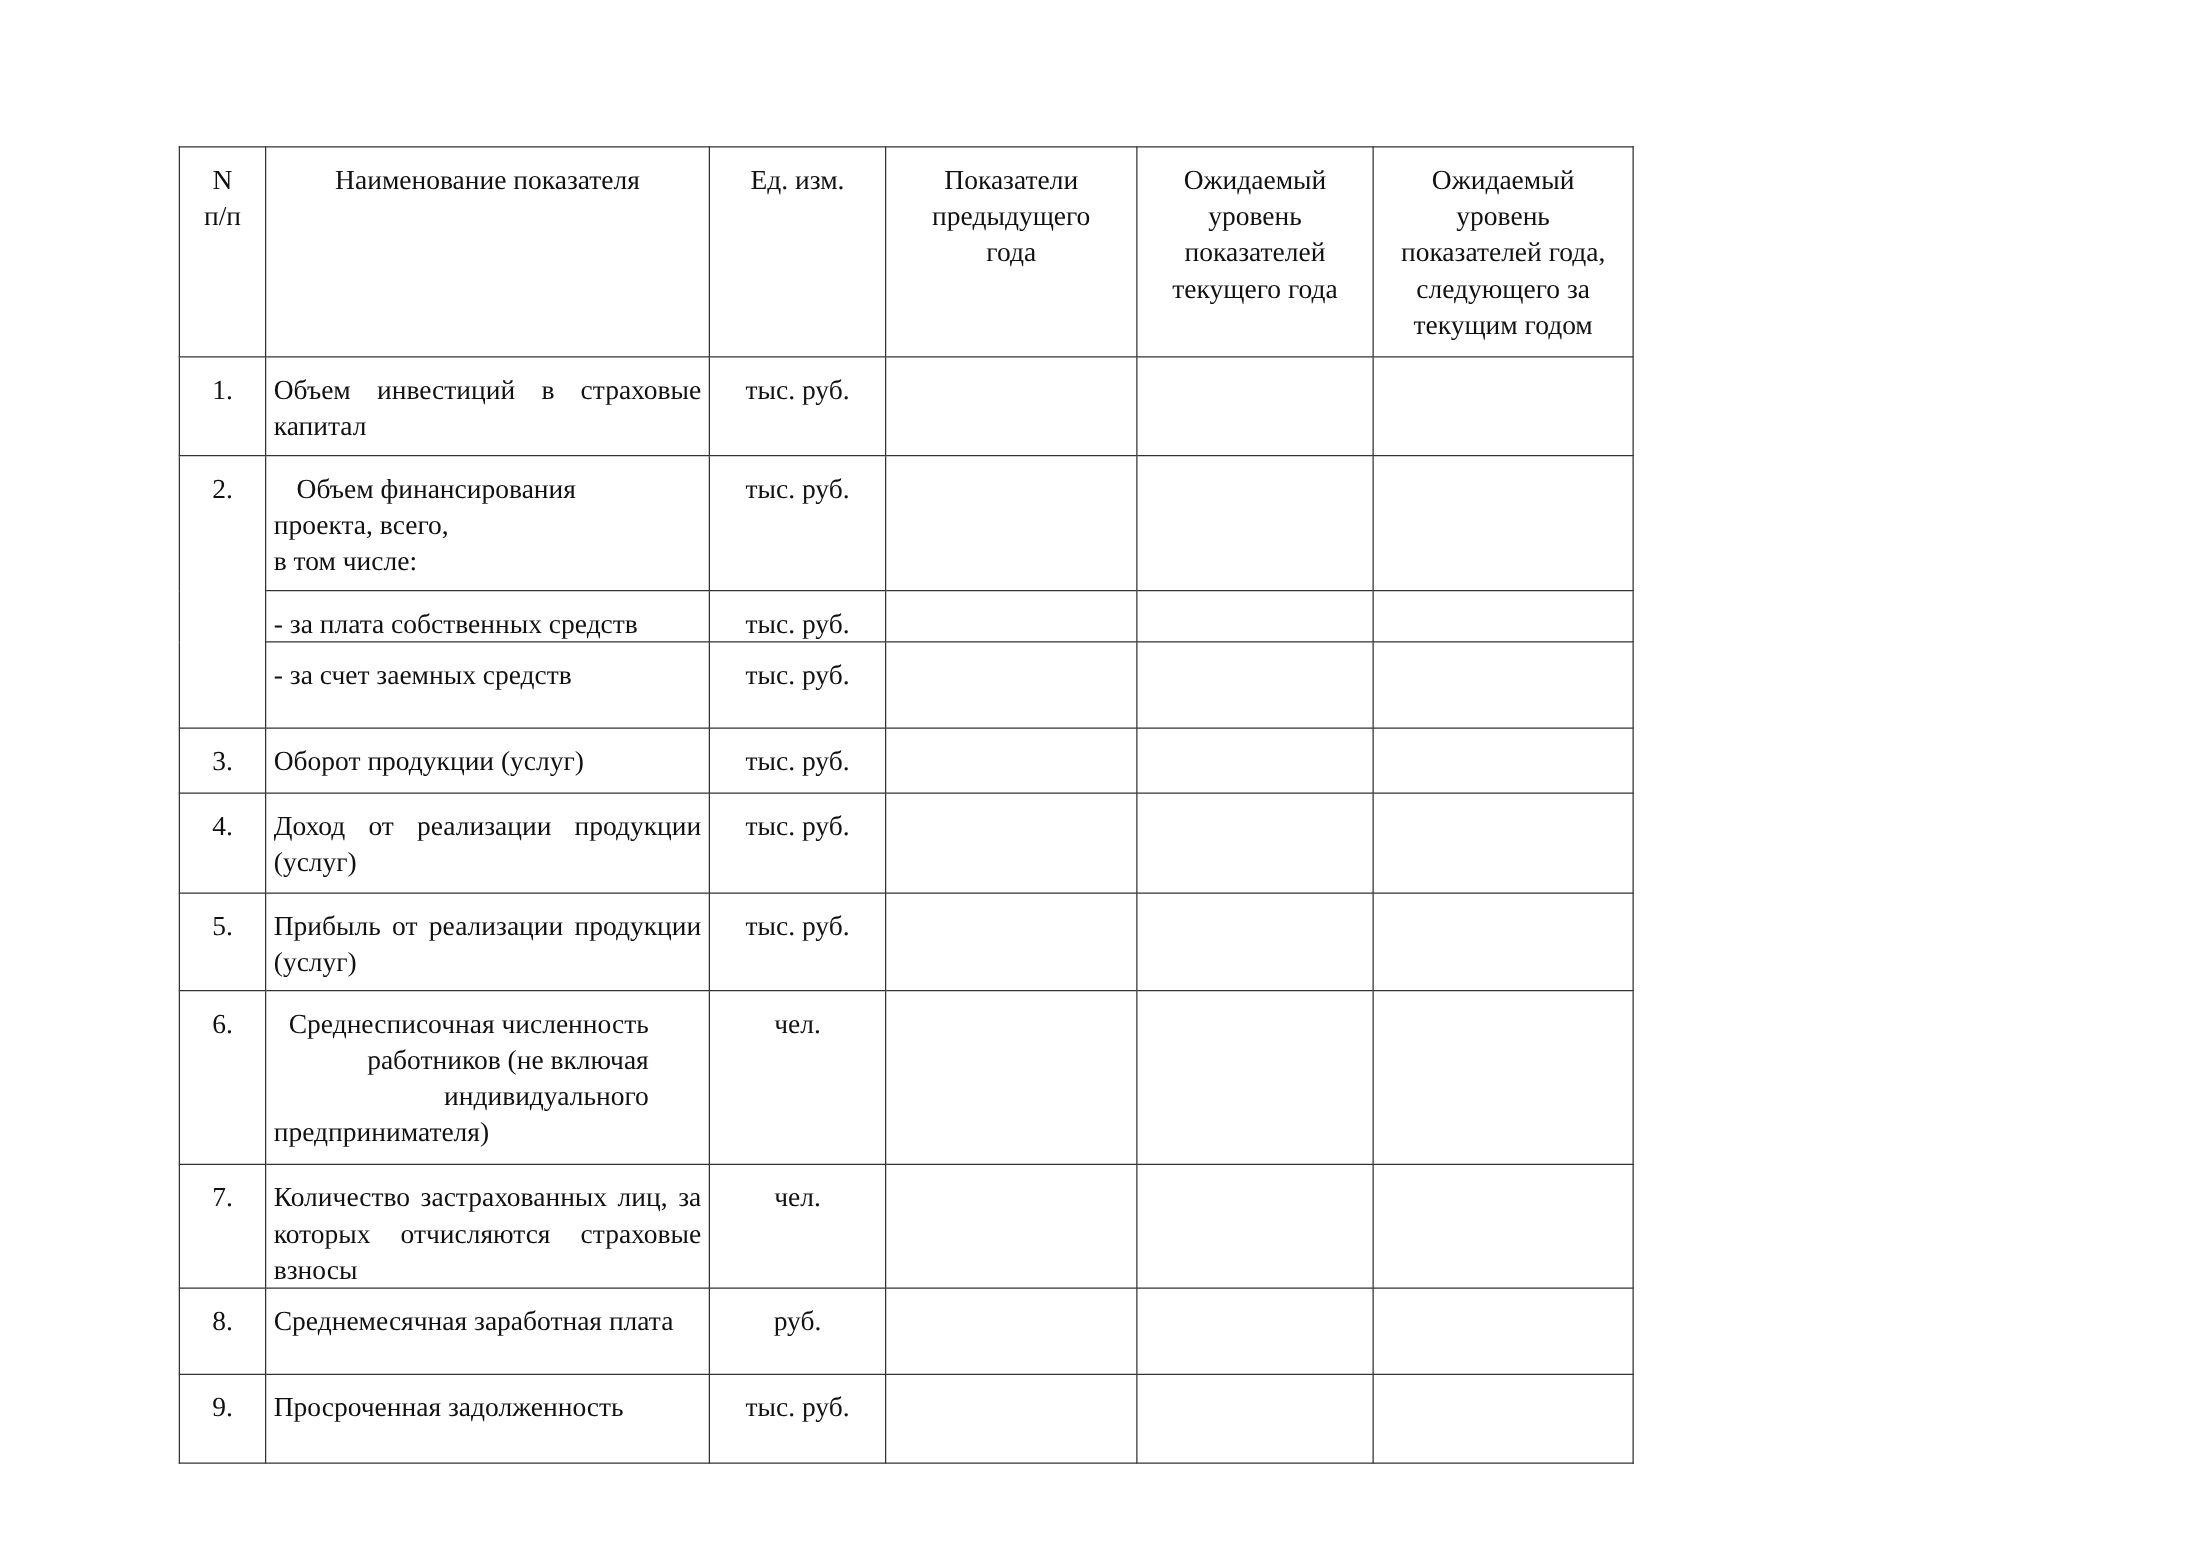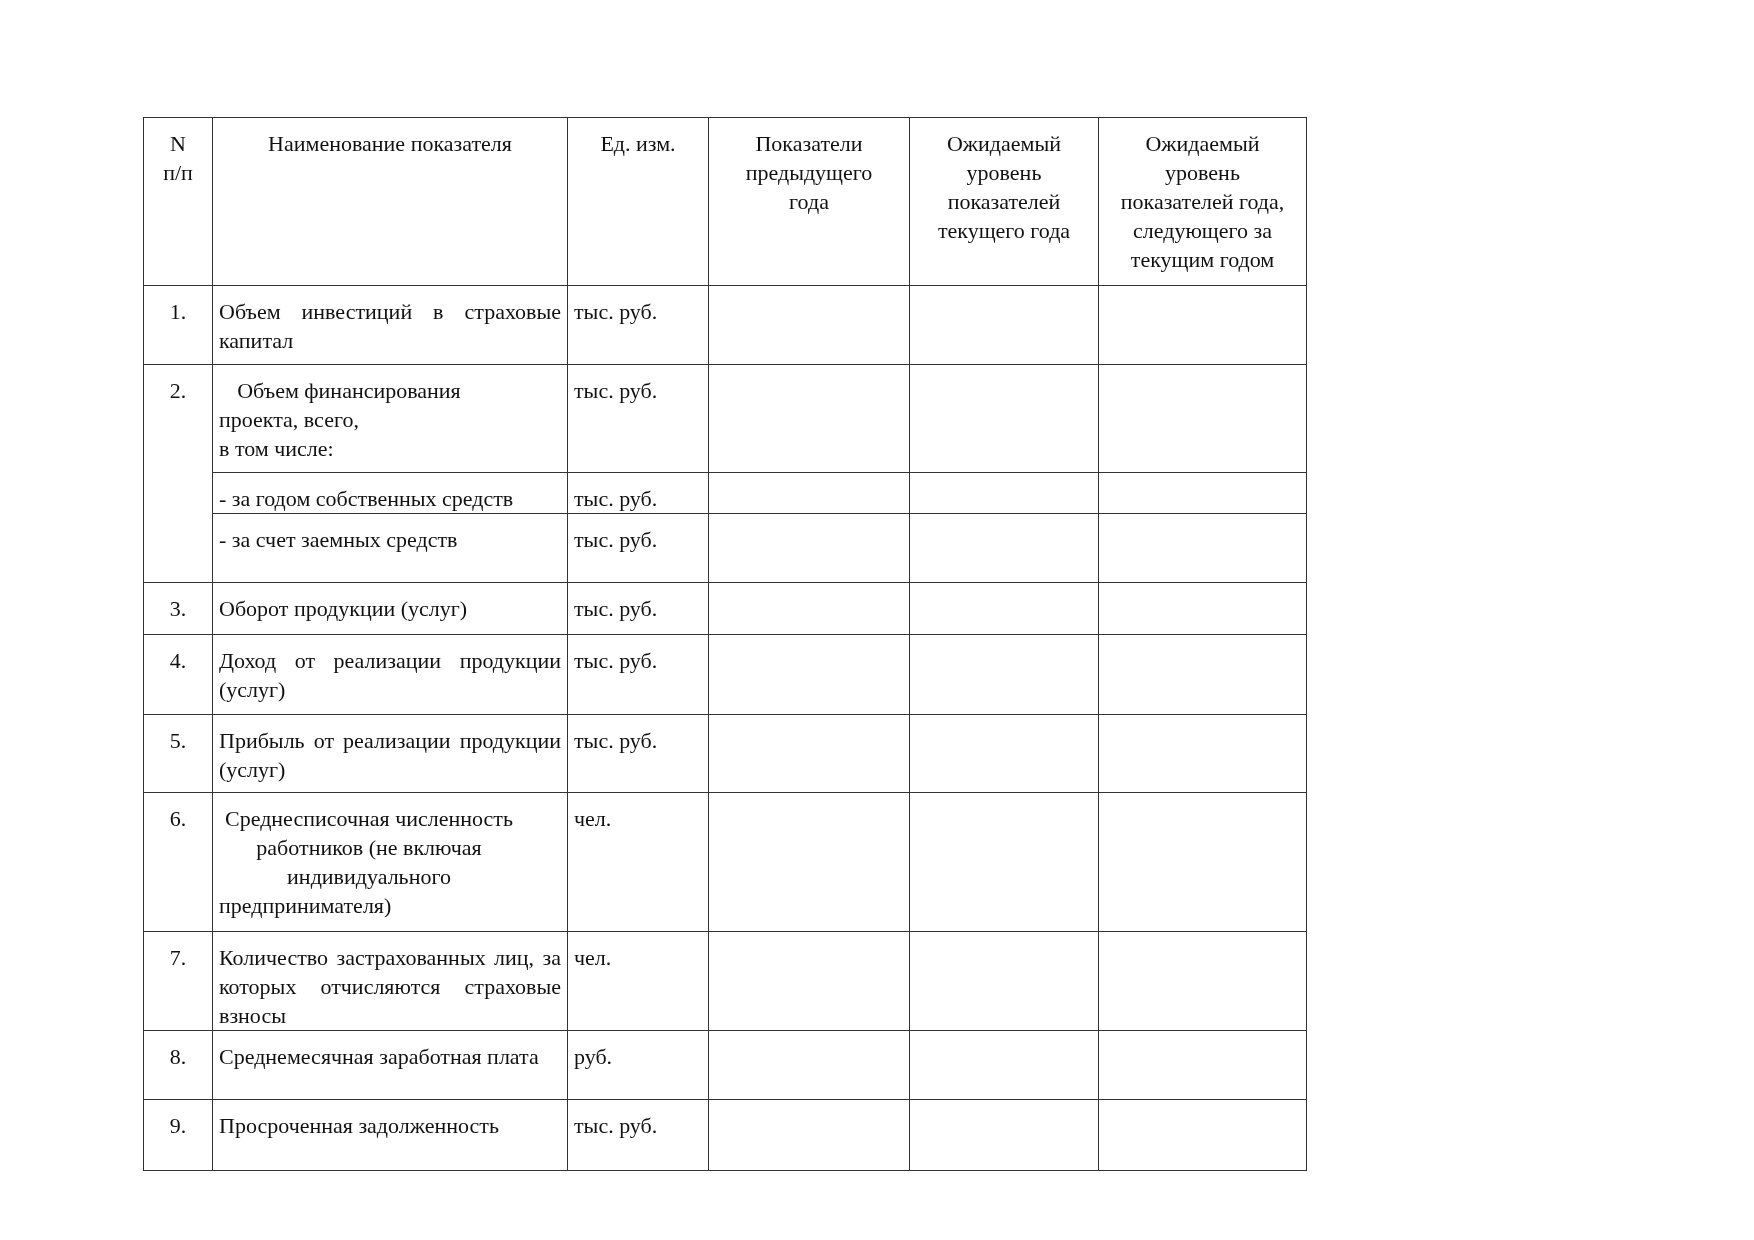--- a/index.html
+++ b/index.html
@@ -10,21 +10,21 @@
     border-collapse: collapse; table-layout: fixed;
     width: 1163px; font-size: 22px; line-height: 29px;
   }
   table.form td, table.form th {
     border: 1.5px solid #333; vertical-align: top; padding: 11px 6px 0 6px;
     font-weight: normal; overflow: hidden;
   }
   th { text-align: center; }
   td.num { text-align: center; }
   td.name { text-align: justify; text-align-last: left; }
-  td.unit { text-align: left; }
+  td.unit { text-align: center; }
   td.val { }
 </style>
 </head>
 <body>
 
 <table class="form">
   <colgroup>
     <col style="width:69px">
     <col style="width:355px">
     <col style="width:141px">
@@ -74,21 +74,21 @@
     <td class="name" style="text-align:center">
       <div style="width:260px">Объем финансирования проекта, всего,</div>
       <div>в том числе:</div>
     </td>
     <td class="unit">тыс. руб.</td>
     <td class="val"></td>
     <td class="val"></td>
     <td class="val"></td>
   </tr>
   <tr style="height:33px">
-    <td class="name" style="text-align:left">- за годом собственных средств</td>
+    <td class="name" style="text-align:left">- за плата собственных средств</td>
     <td class="unit">тыс. руб.</td>
     <td class="val"></td>
     <td class="val"></td>
     <td class="val"></td>
   </tr>
   <tr style="height:69px">
     <td class="name" style="text-align:right">- за счет заемных средств</td>
     <td class="unit">тыс. руб.</td>
     <td class="val"></td>
     <td class="val"></td>
@@ -117,21 +117,21 @@
     <td class="num">5.</td>
     <td class="name">Прибыль от реализации продукции (услуг)</td>
     <td class="unit">тыс. руб.</td>
     <td class="val"></td>
     <td class="val"></td>
     <td class="val"></td>
   </tr>
 
   <tr style="height:139px">
     <td class="num">6.</td>
-    <td class="name" style="text-align:center">
+    <td class="name" style="text-align:right">
       <div style="width:300px">Среднесписочная численность работников (не включая индивидуального предпринимателя)</div>
     </td>
     <td class="unit">чел.</td>
     <td class="val"></td>
     <td class="val"></td>
     <td class="val"></td>
   </tr>
 
   <tr style="height:71px">
     <td class="num">7.</td>

